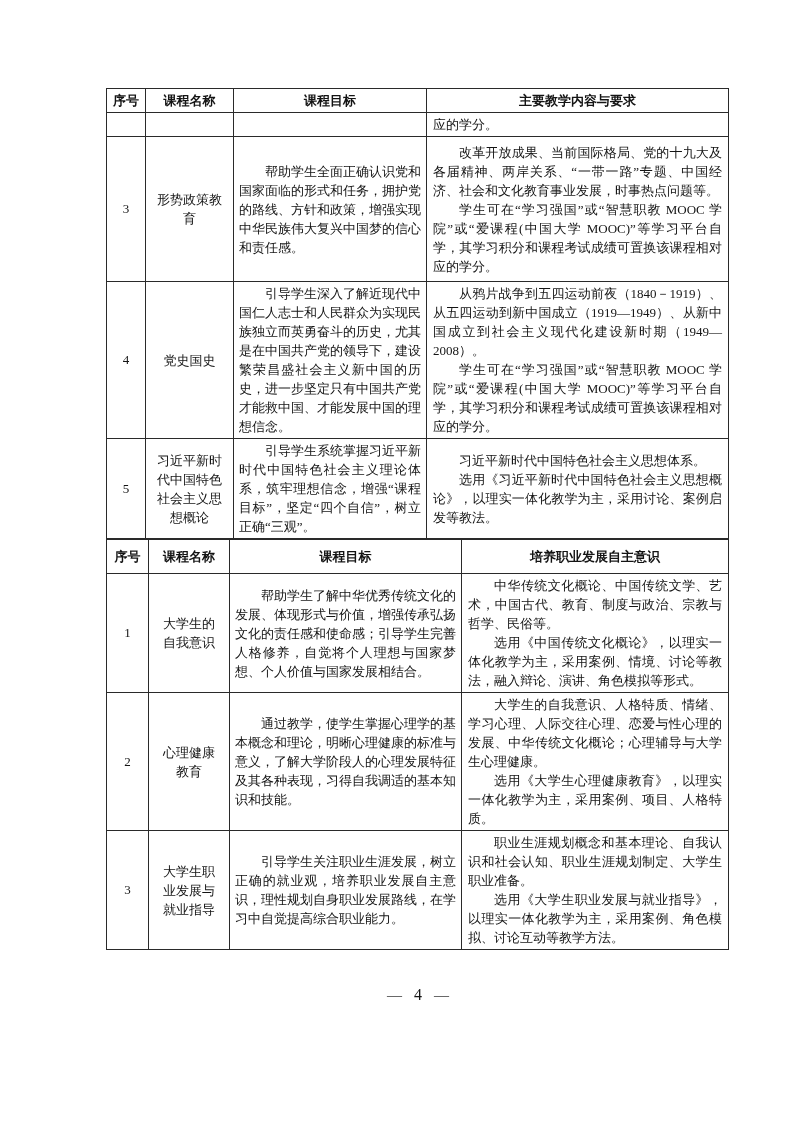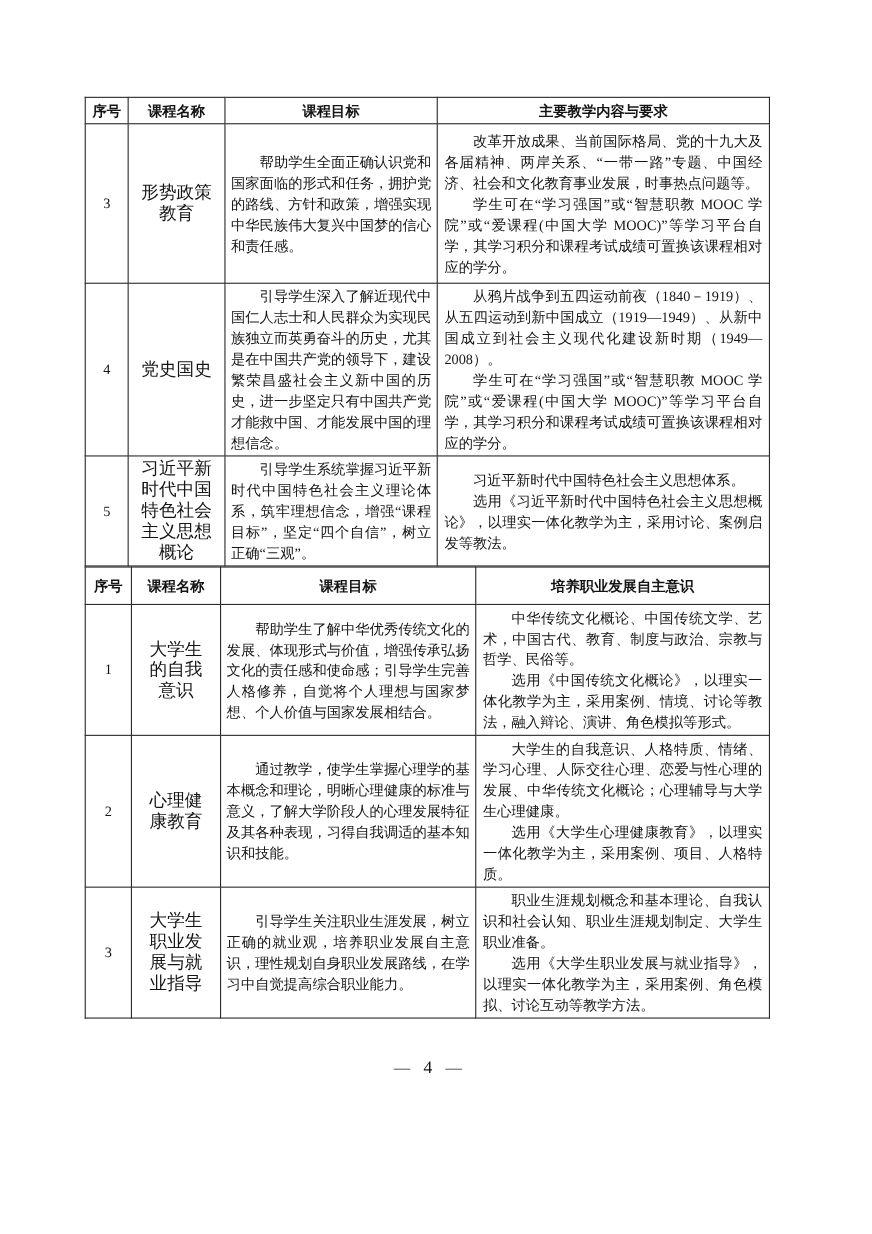--- a/index.html
+++ b/index.html
@@ -6,21 +6,21 @@
   .page {
     width: 793px;
     height: 1122px;
     background: #ffffff;
     color: #141414;
     font-family: "Liberation Serif", "DejaVu Serif", serif;
     overflow: hidden;
     box-sizing: border-box;
     padding-top: 88px;
   }
-  .content { margin-left: 77px; width: 624px; }
+  .content { margin-left: 106px; width: 624px; }
 
   table.doc-table {
     border-collapse: collapse;
     table-layout: fixed;
     width: 622px;
   }
   table.doc-table td, table.doc-table th {
     border: 1px solid #2a2a2a;
     box-sizing: border-box;
     overflow: hidden;
@@ -34,21 +34,21 @@
   }
   td.c-no {
     text-align: center;
     vertical-align: middle;
     font-size: 13px;
     padding: 0 2px;
   }
   td.c-name {
     text-align: center;
     vertical-align: middle;
-    font-size: 16px;
+    font-size: 13px;
     line-height: 19px;
     padding: 0 10px;
   }
   table.t2 td.c-name { padding: 0 9px; }
   td.c-obj {
     vertical-align: middle;
     padding: 2px 5px;
   }
   td.c-content {
     vertical-align: middle;
@@ -95,20 +95,28 @@
           <col style="width:193px">
           <col style="width:302px">
       </colgroup>
       <tbody>
           <tr style="height:24px">
         <th class="hdr">序号</th>
         <th class="hdr">课程名称</th>
         <th class="hdr">课程目标</th>
         <th class="hdr">主要教学内容与要求</th>
       </tr>
+      <tr style="height:20px">
+        <td class="c-no"></td>
+        <td class="c-name"></td>
+        <td class="c-obj"></td>
+        <td class="c-content">
+          <p class="para no-indent">应的学分。</p>
+        </td>
+      </tr>
       <tr style="height:145px">
         <td class="c-no">3</td>
         <td class="c-name">形势政策教育</td>
         <td class="c-obj">
           <p class="para">帮助学生全面正确认识党和国家面临的形式和任务，拥护党的路线、方针和政策，增强实现中华民族伟大复兴中国梦的信心和责任感。</p>
         </td>
         <td class="c-content">
           <p class="para">改革开放成果、当前国际格局、党的十九大及各届精神、两岸关系、“一带一路”专题、中国经济、社会和文化教育事业发展，时事热点问题等。</p>
           <p class="para">学生可在“学习强国”或“智慧职教 MOOC 学院”或“爱课程(中国大学 MOOC)”等学习平台自学，其学习积分和课程考试成绩可置换该课程相对应的学分。</p>
         </td>

